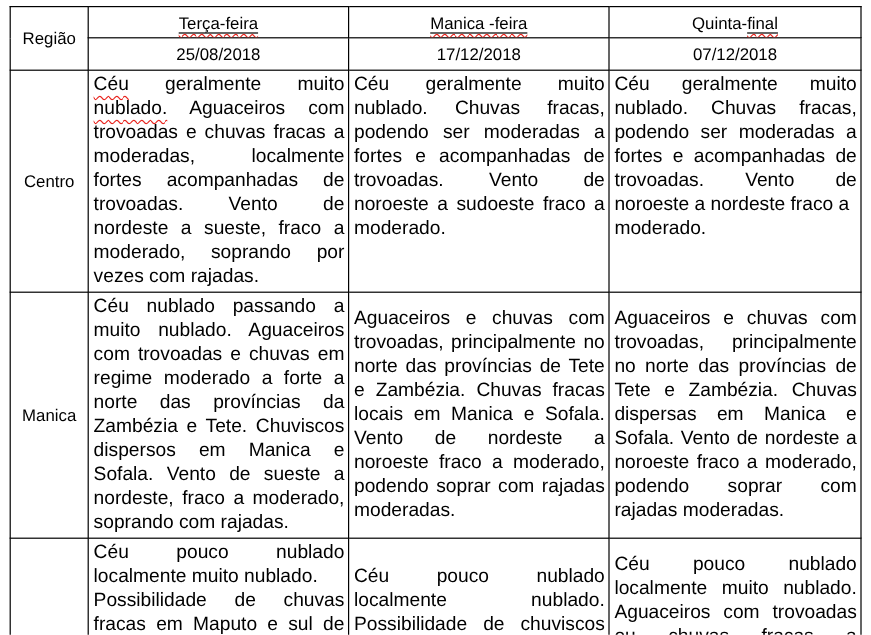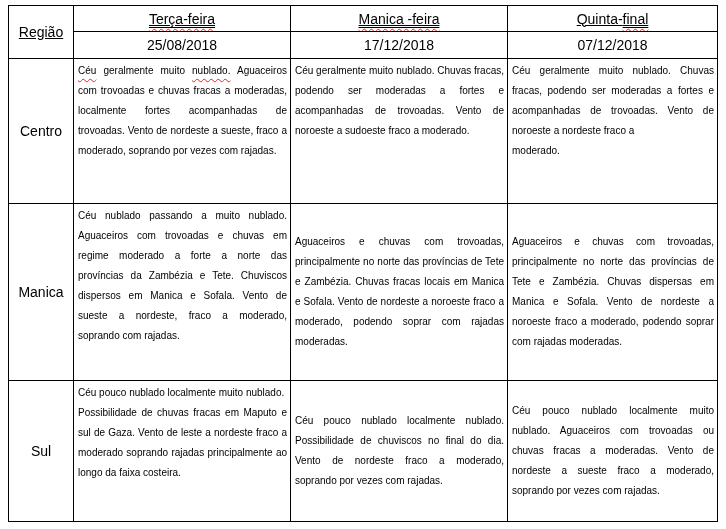--- a/index.html
+++ b/index.html
@@ -31,38 +31,38 @@
   }
   table.forecast td, table.forecast th {
     border: 1px solid var(--c-border);
     font-weight: normal;
     box-sizing: border-box;
     overflow: hidden;
   }
   col.c-region { width: 65px; }
   col.c-day { width: 217px; }
   col.c-day-last { width: 210px; }
-  tr.r-days  { height: 26px; text-decoration: underline; }
+  tr.r-days  { height: 26px; }
   tr.r-dates { height: 27px; }
   tr.r-norte { height: 145px; }
   tr.r-centro{ height: 177px; }
   tr.r-sul   { height: 141px; }
   .hcell {
     text-align: center;
     vertical-align: middle;
     font-size: 14px;
   }
   .region-cell {
     text-align: center;
     vertical-align: middle;
     font-size: 14px;
   }
   .bold { font-weight: bold; }
   .fcell {
-    font-size: 10px;
+    font-size: 16px;
     line-height: 20px;
     text-align: justify;
     vertical-align: top;
     padding: 2px 3px 2px 4px;
     white-space: pre-line;
   }
   .fcell.vmid { vertical-align: middle; }
   .dec-u {
     text-decoration: underline solid var(--c-border);
     text-decoration-thickness: 1px;

